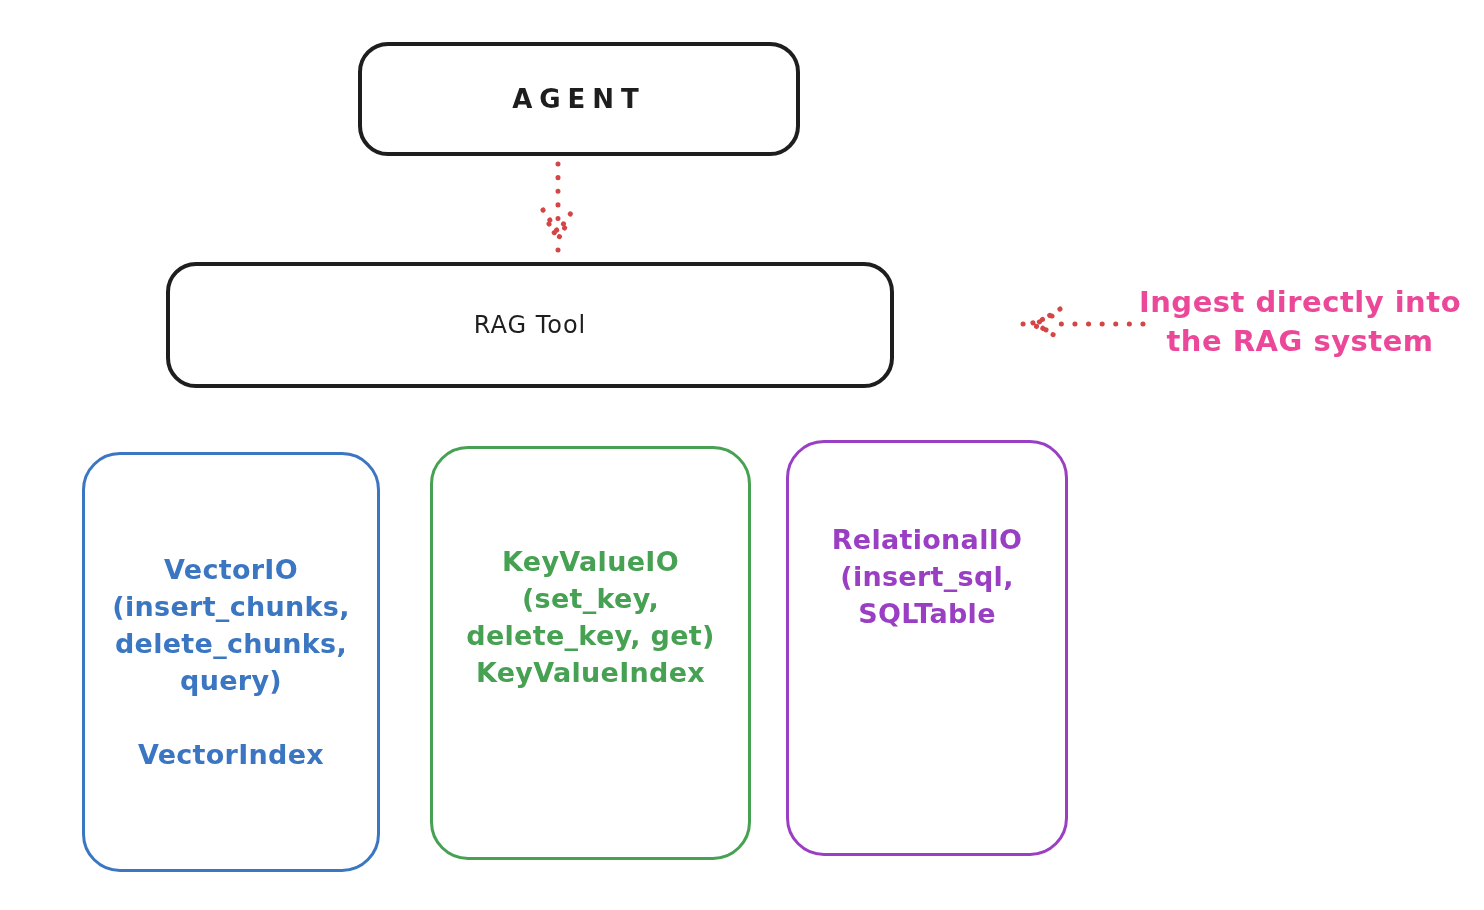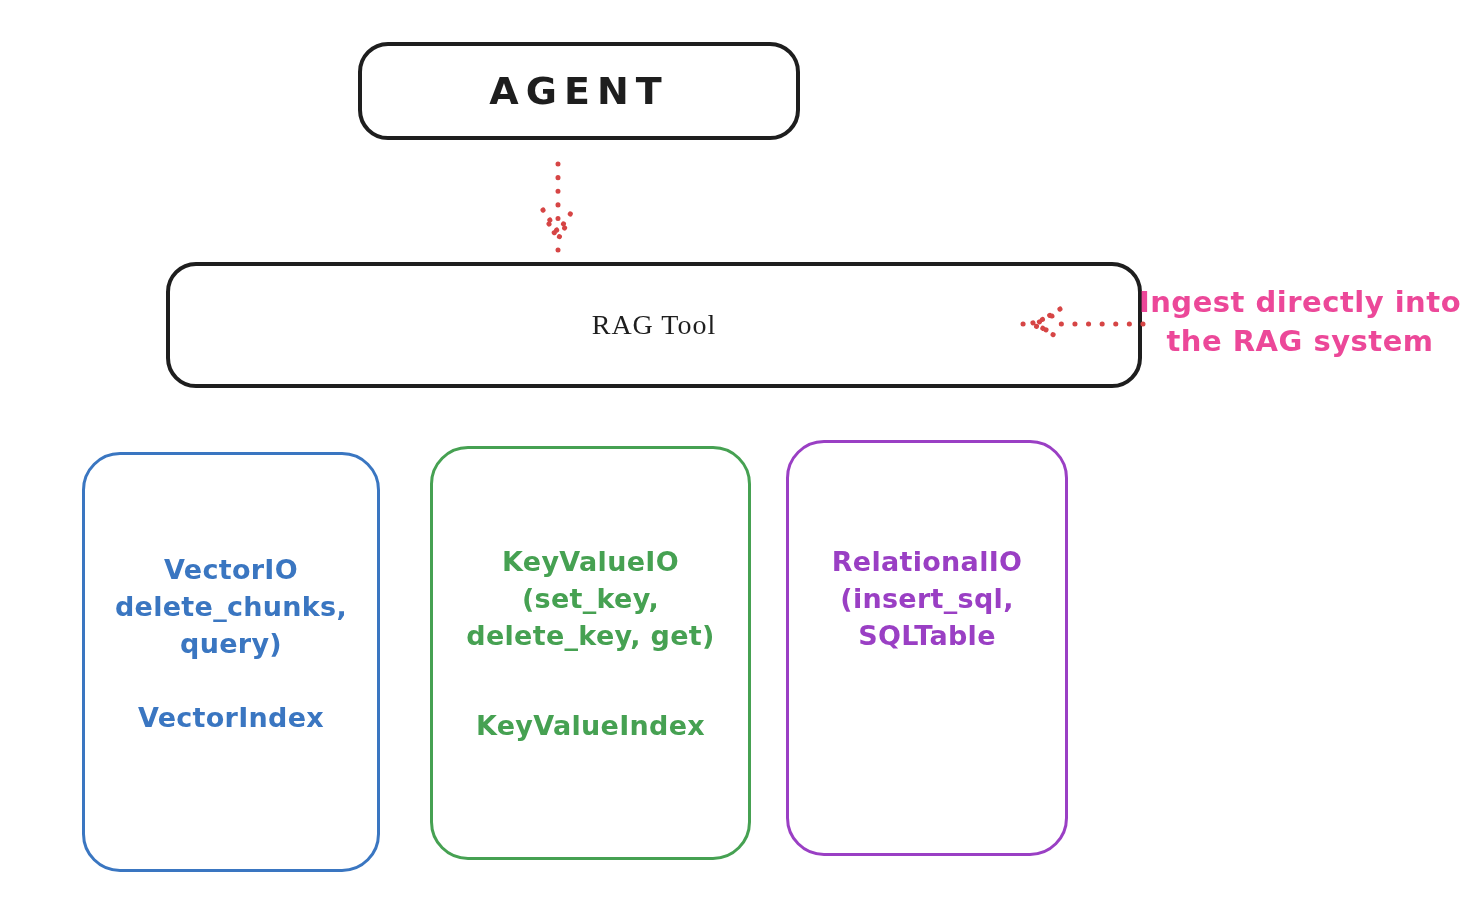--- a/index.html
+++ b/index.html
@@ -16,26 +16,26 @@
     border: 4px solid #1e1e1e;
     border-radius: 30px;
     display: flex;
     align-items: center;
     justify-content: center;
     color: #1e1e1e;
     background: #ffffff;
     box-sizing: border-box;
   }
   .node-agent {
-    left: 358px; top: 42px; width: 442px; height: 98px;
-    font-size: 38px; font-weight: 600; letter-spacing: 7px;
+    left: 358px; top: 42px; width: 442px; height: 114px;
+    font-size: 26px; font-weight: 600; letter-spacing: 7px;
   }
   .node-rag {
-    left: 166px; top: 262px; width: 976px; height: 126px;
-    font-size: 28px; font-weight: 500; letter-spacing: 1px; font-family: Liberation Serif, serif;
+    left: 166px; top: 262px; width: 728px; height: 126px;
+    font-size: 24px; font-weight: 500; letter-spacing: 1px;
   }
   .arrow-svg { position: absolute; overflow: visible; }
   .arrow-down { left: 527px; top: 160px; }
   .arrow-left { left: 1018px; top: 300px; }
   .annotation {
     position: absolute;
     left: 1120px; top: 283px; width: 360px;
     text-align: center;
     color: #ec4899;
     font-size: 29px;
@@ -51,23 +51,23 @@
     background: #ffffff;
     box-sizing: border-box;
     text-align: center;
     font-size: 27px;
     font-weight: 600;
     line-height: 37px;
     letter-spacing: 0.3px;
   }
   .store-vector   { left: 82px;  top: 452px; width: 298px; height: 420px; padding-top: 96px; }
   .store-keyvalue { left: 430px; top: 446px; width: 321px; height: 414px; padding-top: 94px; }
-  .store-relational { left: 786px; top: 440px; width: 282px; height: 416px; padding-top: 100px; }
+  .store-relational { left: 786px; top: 440px; width: 282px; height: 416px; padding-top: 78px; }
   .store-index-vector { margin-top: 37px; }
-  .store-index-keyvalue { margin-top: 53px; }
+  .store-index-keyvalue { }
   .store-index-relational { }
 </style>
 </head>
 <body>
 
 <div class="canvas">
 
   <div class="node node-agent">
     <span>AGENT</span>
   </div>
@@ -95,20 +95,21 @@
   </svg>
 
   <div class="annotation">
       <div>Ingest directly into</div>
       <div>the RAG system</div>
     </div>
 
   <div class="store store-vector" style="--c: #3a76c1;">
     <div>
         <div>VectorIO</div>
+        <div>(insert_chunks,</div>
         <div>delete_chunks,</div>
         <div>query)</div>
       </div>
     <div class="store-index-vector">VectorIndex</div>
   </div>
 
   <div class="store store-keyvalue" style="--c: #46a152;">
     <div>
         <div>KeyValueIO</div>
         <div>(set_key,</div>

